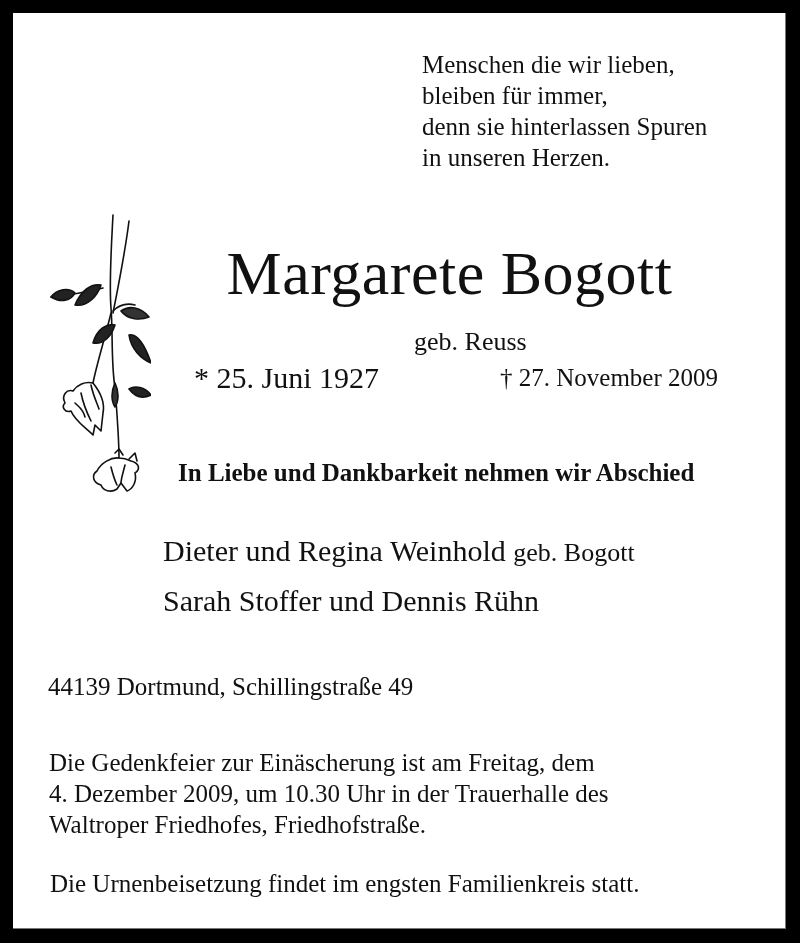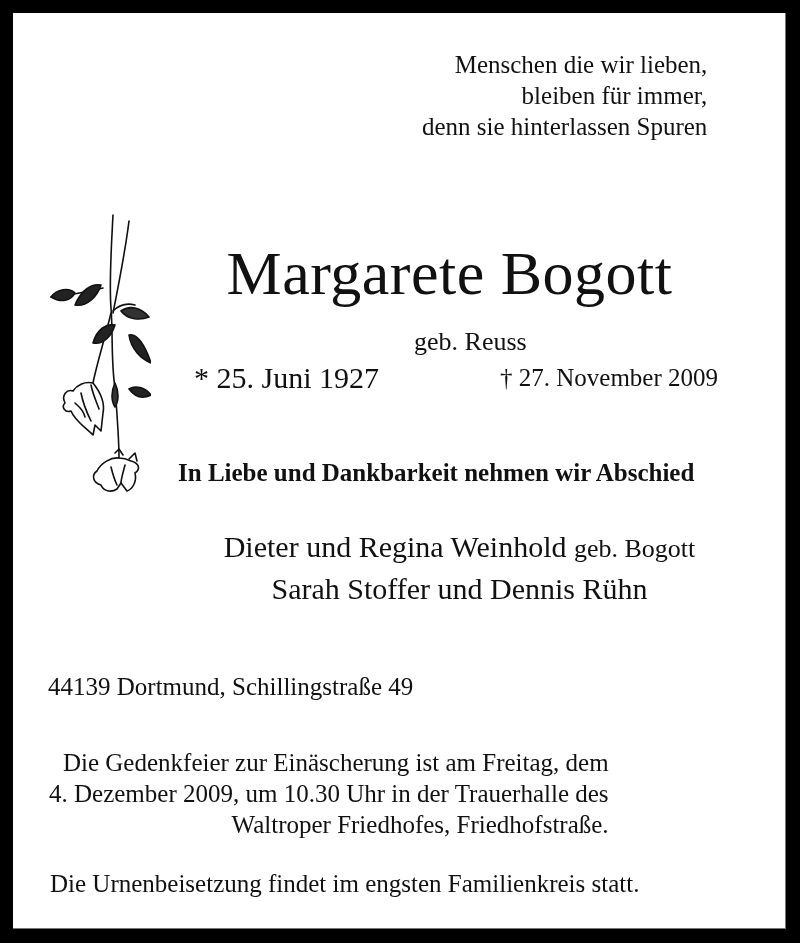--- a/index.html
+++ b/index.html
@@ -19,21 +19,21 @@
       position: absolute;
       left: 13px;
       top: 13px;
       width: 773px;
       height: 916px;
       background: #fff;
       border-right: 1px solid #777;
       border-bottom: 1px solid #777;
       box-sizing: border-box;
     }
-    .abs { position: absolute; white-space: nowrap; text-align: right; }
+    .abs { position: absolute; white-space: nowrap; }
 
     .poem {
       left: 409px;
       top: 36px;
       font-size: 25px;
       line-height: 31px;
     }
     .poem div { white-space: nowrap; }
 
     .name {
@@ -68,23 +68,23 @@
       left: 165px;
       top: 445px;
       font-size: 25px;
       line-height: 30px;
       font-weight: bold;
     }
     .mourners {
       left: 150px;
       width: 593px;
       top: 514px;
-      text-align: center;
+      text-align: left;
       font-size: 30px;
-      line-height: 40px;
+      line-height: 48px;
     }
     .mourners .small { font-size: 26px; }
 
     .address {
       left: 35px;
       top: 659px;
       font-size: 25px;
       line-height: 30px;
     }
     .ceremony {
@@ -110,20 +110,21 @@
   </style>
 </head>
 <body>
 
 <div class="page">
 
   <div class="abs poem">
     <div>Menschen die wir lieben,</div>
     <div>bleiben für immer,</div>
     <div>denn sie hinterlassen Spuren</div>
+    <div>in unseren Herzen.</div>
   </div>
 
   <div class="abs rose">
     <svg width="120" height="280" viewBox="0 0 120 280" fill="none" stroke="#111" stroke-width="1.6" stroke-linecap="round" stroke-linejoin="round">
 
       <path d="M82 2 C80 40, 78 70, 80 95 C82 120, 80 150, 84 175 C86 200, 88 225, 88 245"></path>
       <path d="M98 8 C94 40, 88 70, 82 100"></path>
       <path d="M80 100 C74 125, 66 150, 62 170"></path>
 
       <path d="M72 75 C60 78, 40 82, 20 84"></path>

